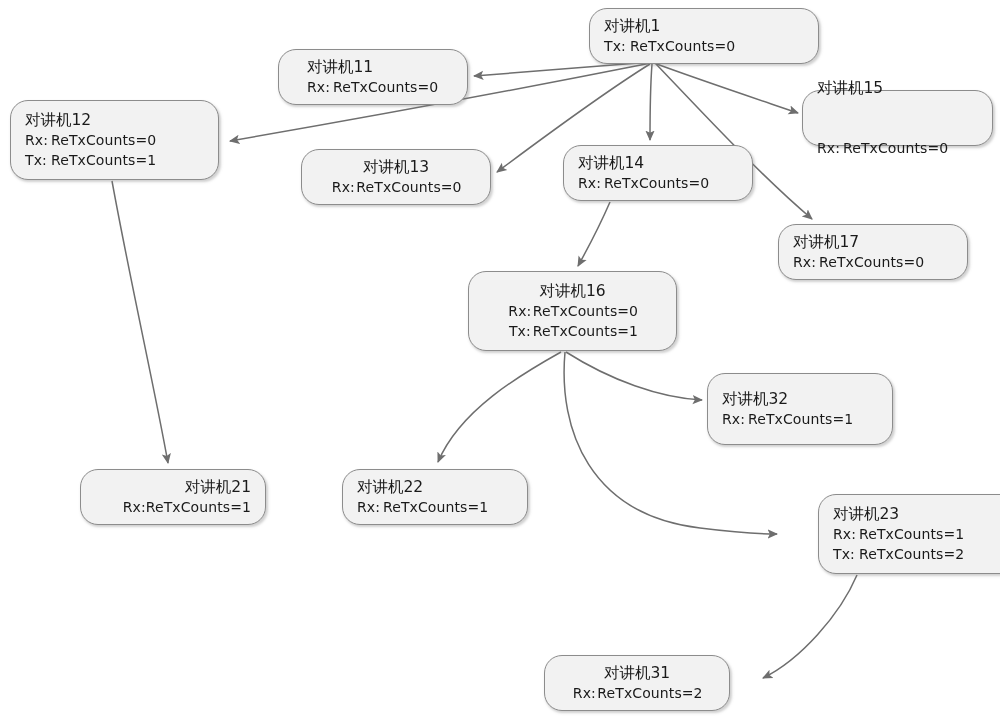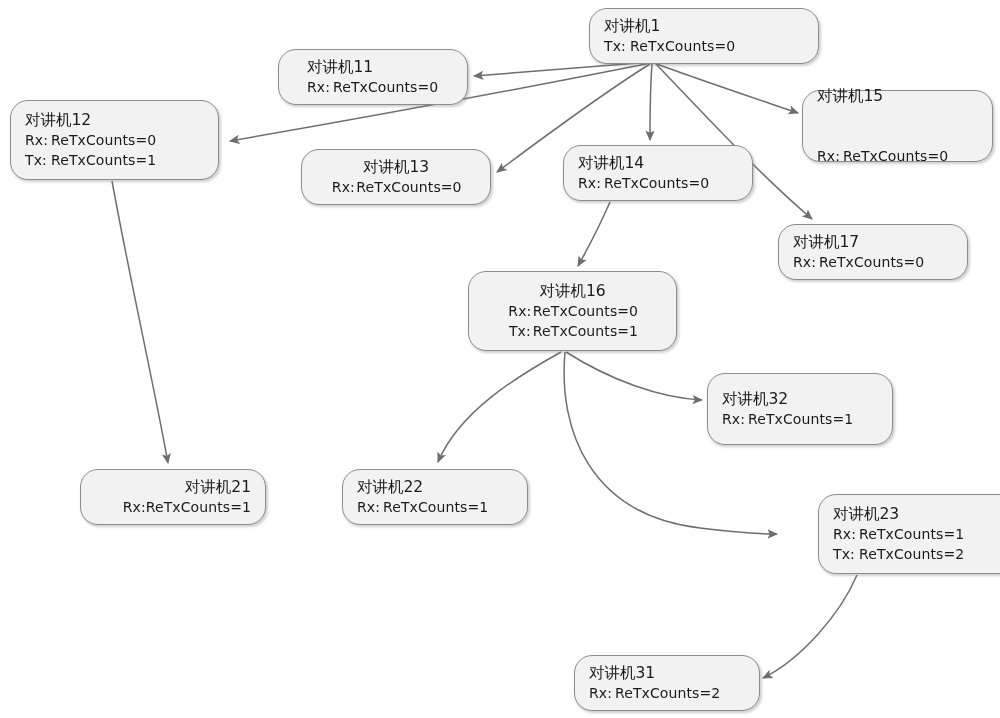--- a/index.html
+++ b/index.html
@@ -86,21 +86,21 @@
       </div>
       <div class="node" style="left: 278px; top: 49px; width: 190px; height: 56px; padding-left: 28px;">
         <div class="title">对讲机11</div>
         <div class="line"><span class="lbl">Rx:</span><span>ReTxCounts=0</span></div>
       </div>
       <div class="node" style="left: 10px; top: 100px; width: 209px; height: 80px;">
         <div class="title">对讲机12</div>
         <div class="line"><span class="lbl">Rx:</span><span>ReTxCounts=0</span></div>
         <div class="line"><span class="lbl">Tx:</span><span>ReTxCounts=1</span></div>
       </div>
-      <div class="node" style="left: 802px; top: 90px; width: 191px; height: 72px; gap: 40px;">
+      <div class="node" style="left: 802px; top: 90px; width: 191px; height: 56px; gap: 40px;">
         <div class="title">对讲机15</div>
         <div class="line"><span class="lbl">Rx:</span><span>ReTxCounts=0</span></div>
       </div>
       <div class="node" style="left: 301px; top: 149px; width: 190px; height: 56px; text-align: center;">
         <div class="title">对讲机13</div>
         <div class="line"><span class="lbl">Rx:</span><span>ReTxCounts=0</span></div>
       </div>
       <div class="node" style="left: 563px; top: 145px; width: 190px; height: 56px;">
         <div class="title">对讲机14</div>
         <div class="line"><span class="lbl">Rx:</span><span>ReTxCounts=0</span></div>
@@ -124,18 +124,18 @@
       </div>
       <div class="node" style="left: 342px; top: 469px; width: 186px; height: 56px;">
         <div class="title">对讲机22</div>
         <div class="line"><span class="lbl">Rx:</span><span>ReTxCounts=1</span></div>
       </div>
       <div class="node" style="left: 782px; top: 494px; width: 209px; height: 80px; margin-left: 36px;">
         <div class="title">对讲机23</div>
         <div class="line"><span class="lbl">Rx:</span><span>ReTxCounts=1</span></div>
         <div class="line"><span class="lbl">Tx:</span><span>ReTxCounts=2</span></div>
       </div>
-      <div class="node" style="left: 574px; top: 655px; width: 186px; height: 56px;">
+      <div class="node" style="left: 544px; top: 655px; width: 186px; height: 56px; text-align: center;">
         <div class="title">对讲机31</div>
         <div class="line"><span class="lbl">Rx:</span><span>ReTxCounts=2</span></div>
       </div>
     </div>
 </div>
 
 </body></html>

